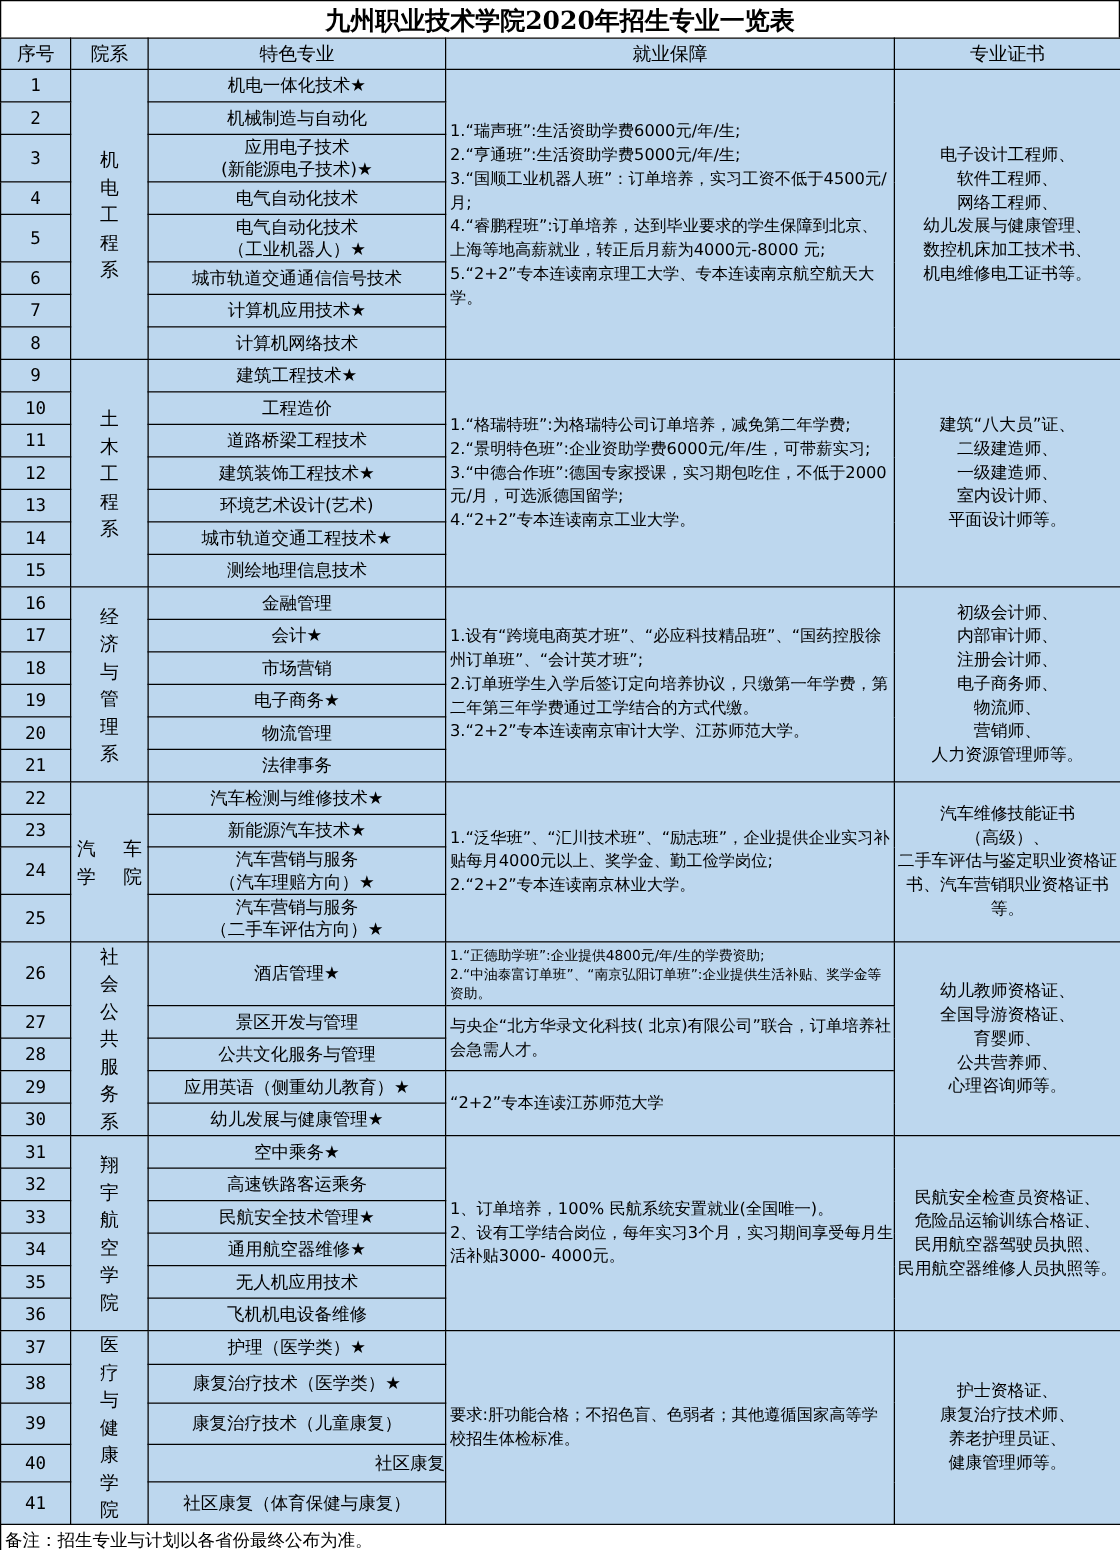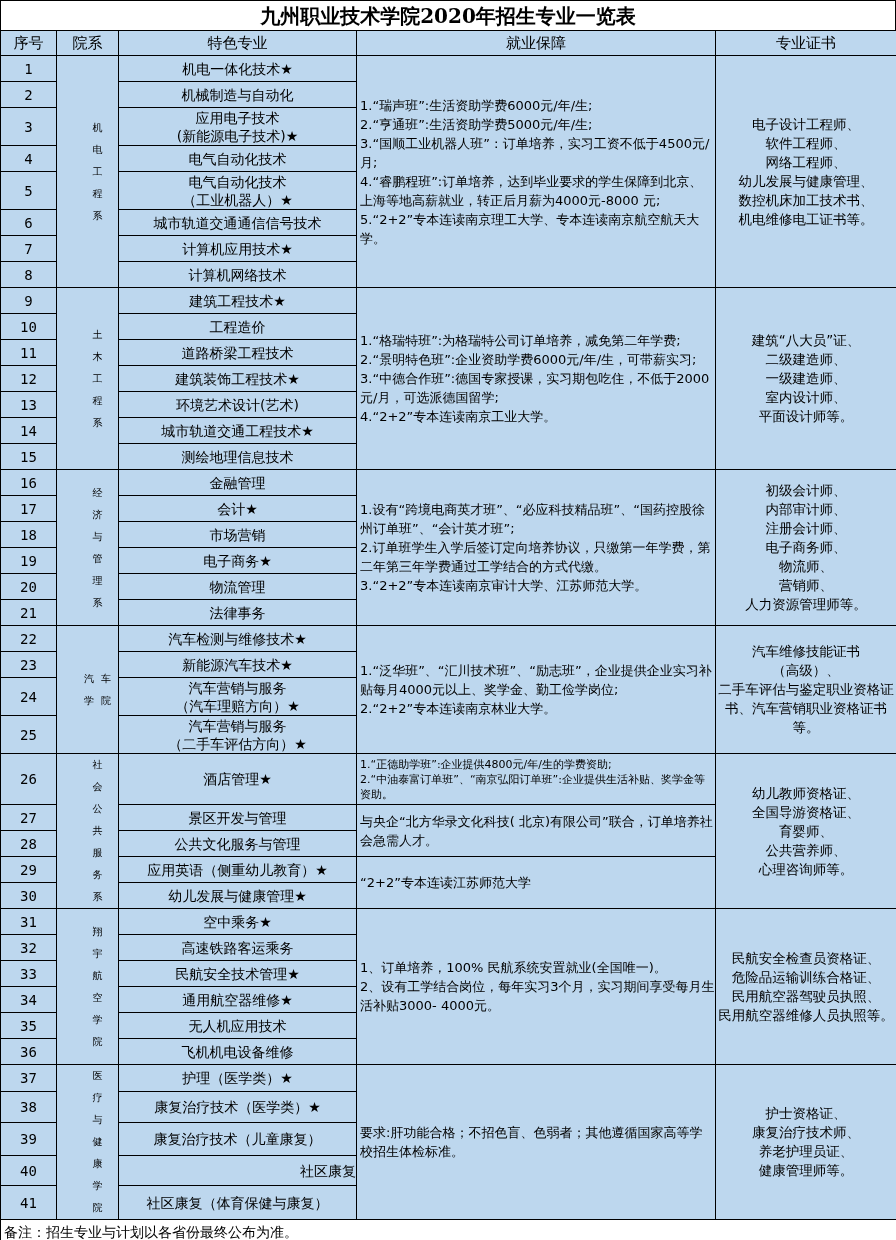--- a/index.html
+++ b/index.html
@@ -2,21 +2,21 @@
 <html><head>
 <meta charset="utf-8">
 <style>
   html, body { margin:0; padding:0; background:#ffffff; }
   body { width:896px; height:1240px; overflow:hidden; font-family:"DejaVu Sans","Liberation Sans",sans-serif; color:#000; }
   .title { height:30px; line-height:30px; text-align:center; font-size:20px; font-weight:bold; font-family:"DejaVu Serif","Liberation Serif",serif; background:#fff; border:1px solid #000; border-bottom:none; box-sizing:border-box; width:896px; }
   table { border-collapse:collapse; width:896px; table-layout:fixed; }
   td, th { border:1px solid #000; background:#bdd7ee; font-size:14px; padding:0; vertical-align:middle; box-sizing:border-box; }
   th { height:25px; font-weight:normal; font-size:15px; text-align:center; }
   td.num { text-align:center; font-family:"DejaVu Sans Mono","Liberation Mono",monospace; font-size:14px; }
-  td.dept { text-align:center; font-size:10px;padding-left:20px; }
+  td.dept { text-align:center; font-size:15px; }
   td.dept .v { display:inline-block; width:16px; line-height:22px; word-break:break-all; }
   td.dept .split { display:flex; justify-content:space-between; padding:0 4px; line-height:22px; }
   td.major { text-align:center; line-height:18px; font-size:14px; }
   td.emp { text-align:left; padding-left:3px; font-size:13px; line-height:19px; white-space:pre-wrap; }
   td.emp.small { font-size:11px; line-height:15px; }
   td.cert { text-align:center; font-size:13.5px; line-height:19px; white-space:pre-wrap; }
   .note td { background:#fff; text-align:left; padding-left:3px; font-size:14px; height:26px; }
 </style>
 </head>
 <body>

